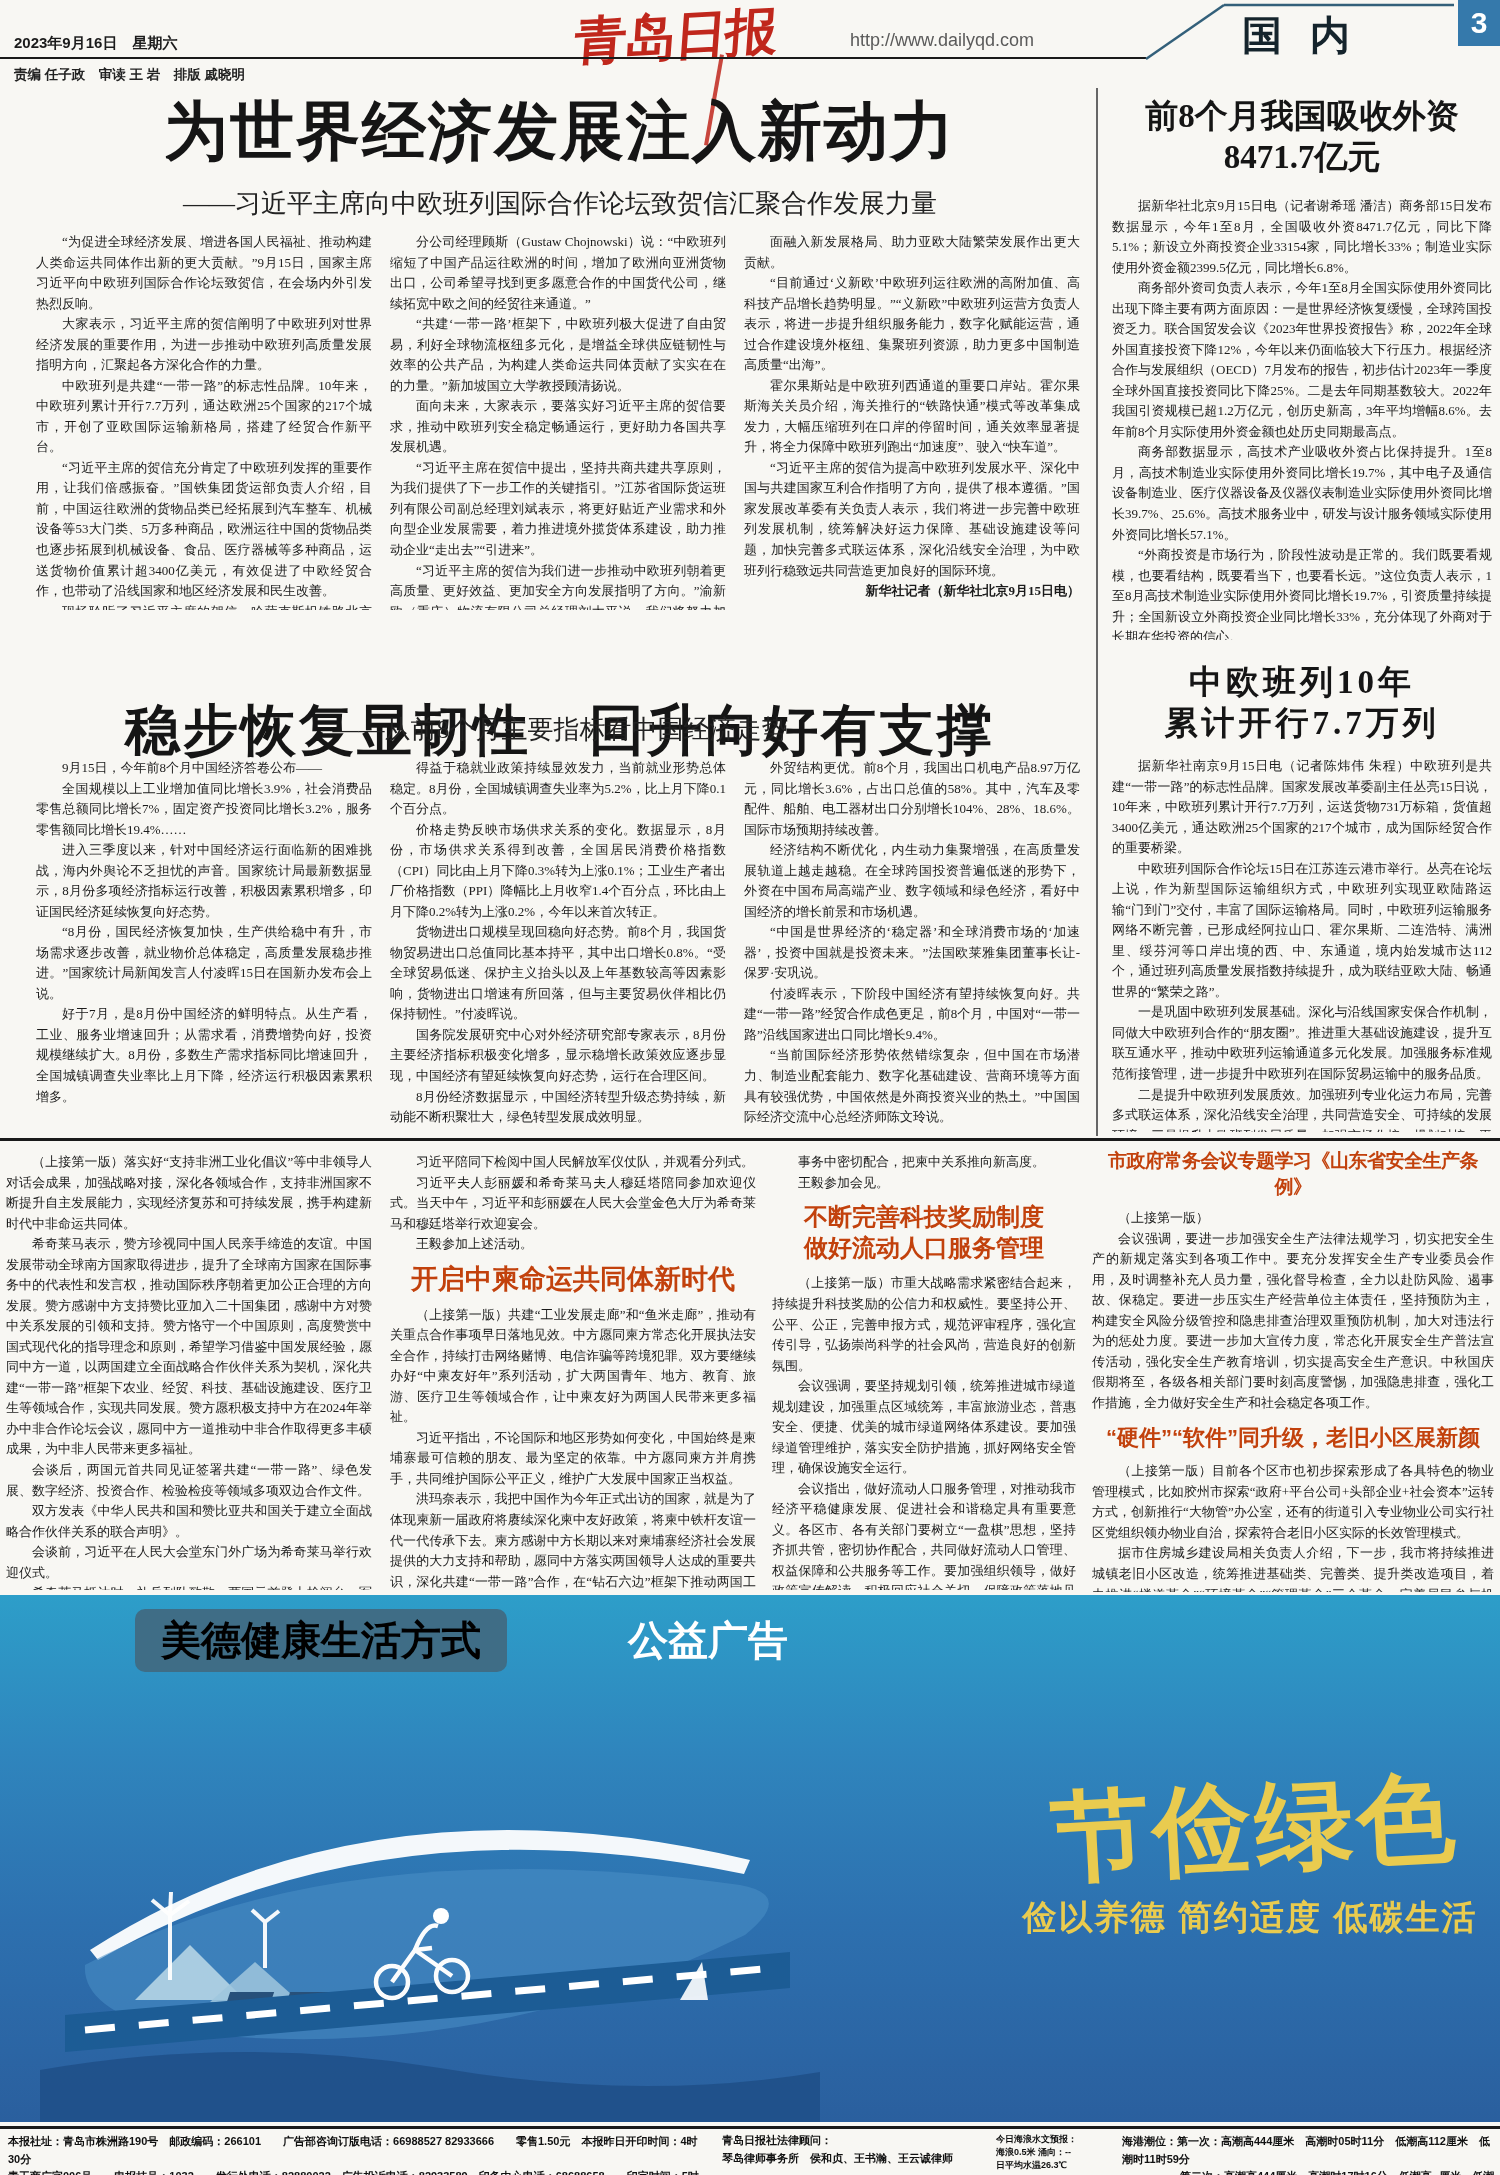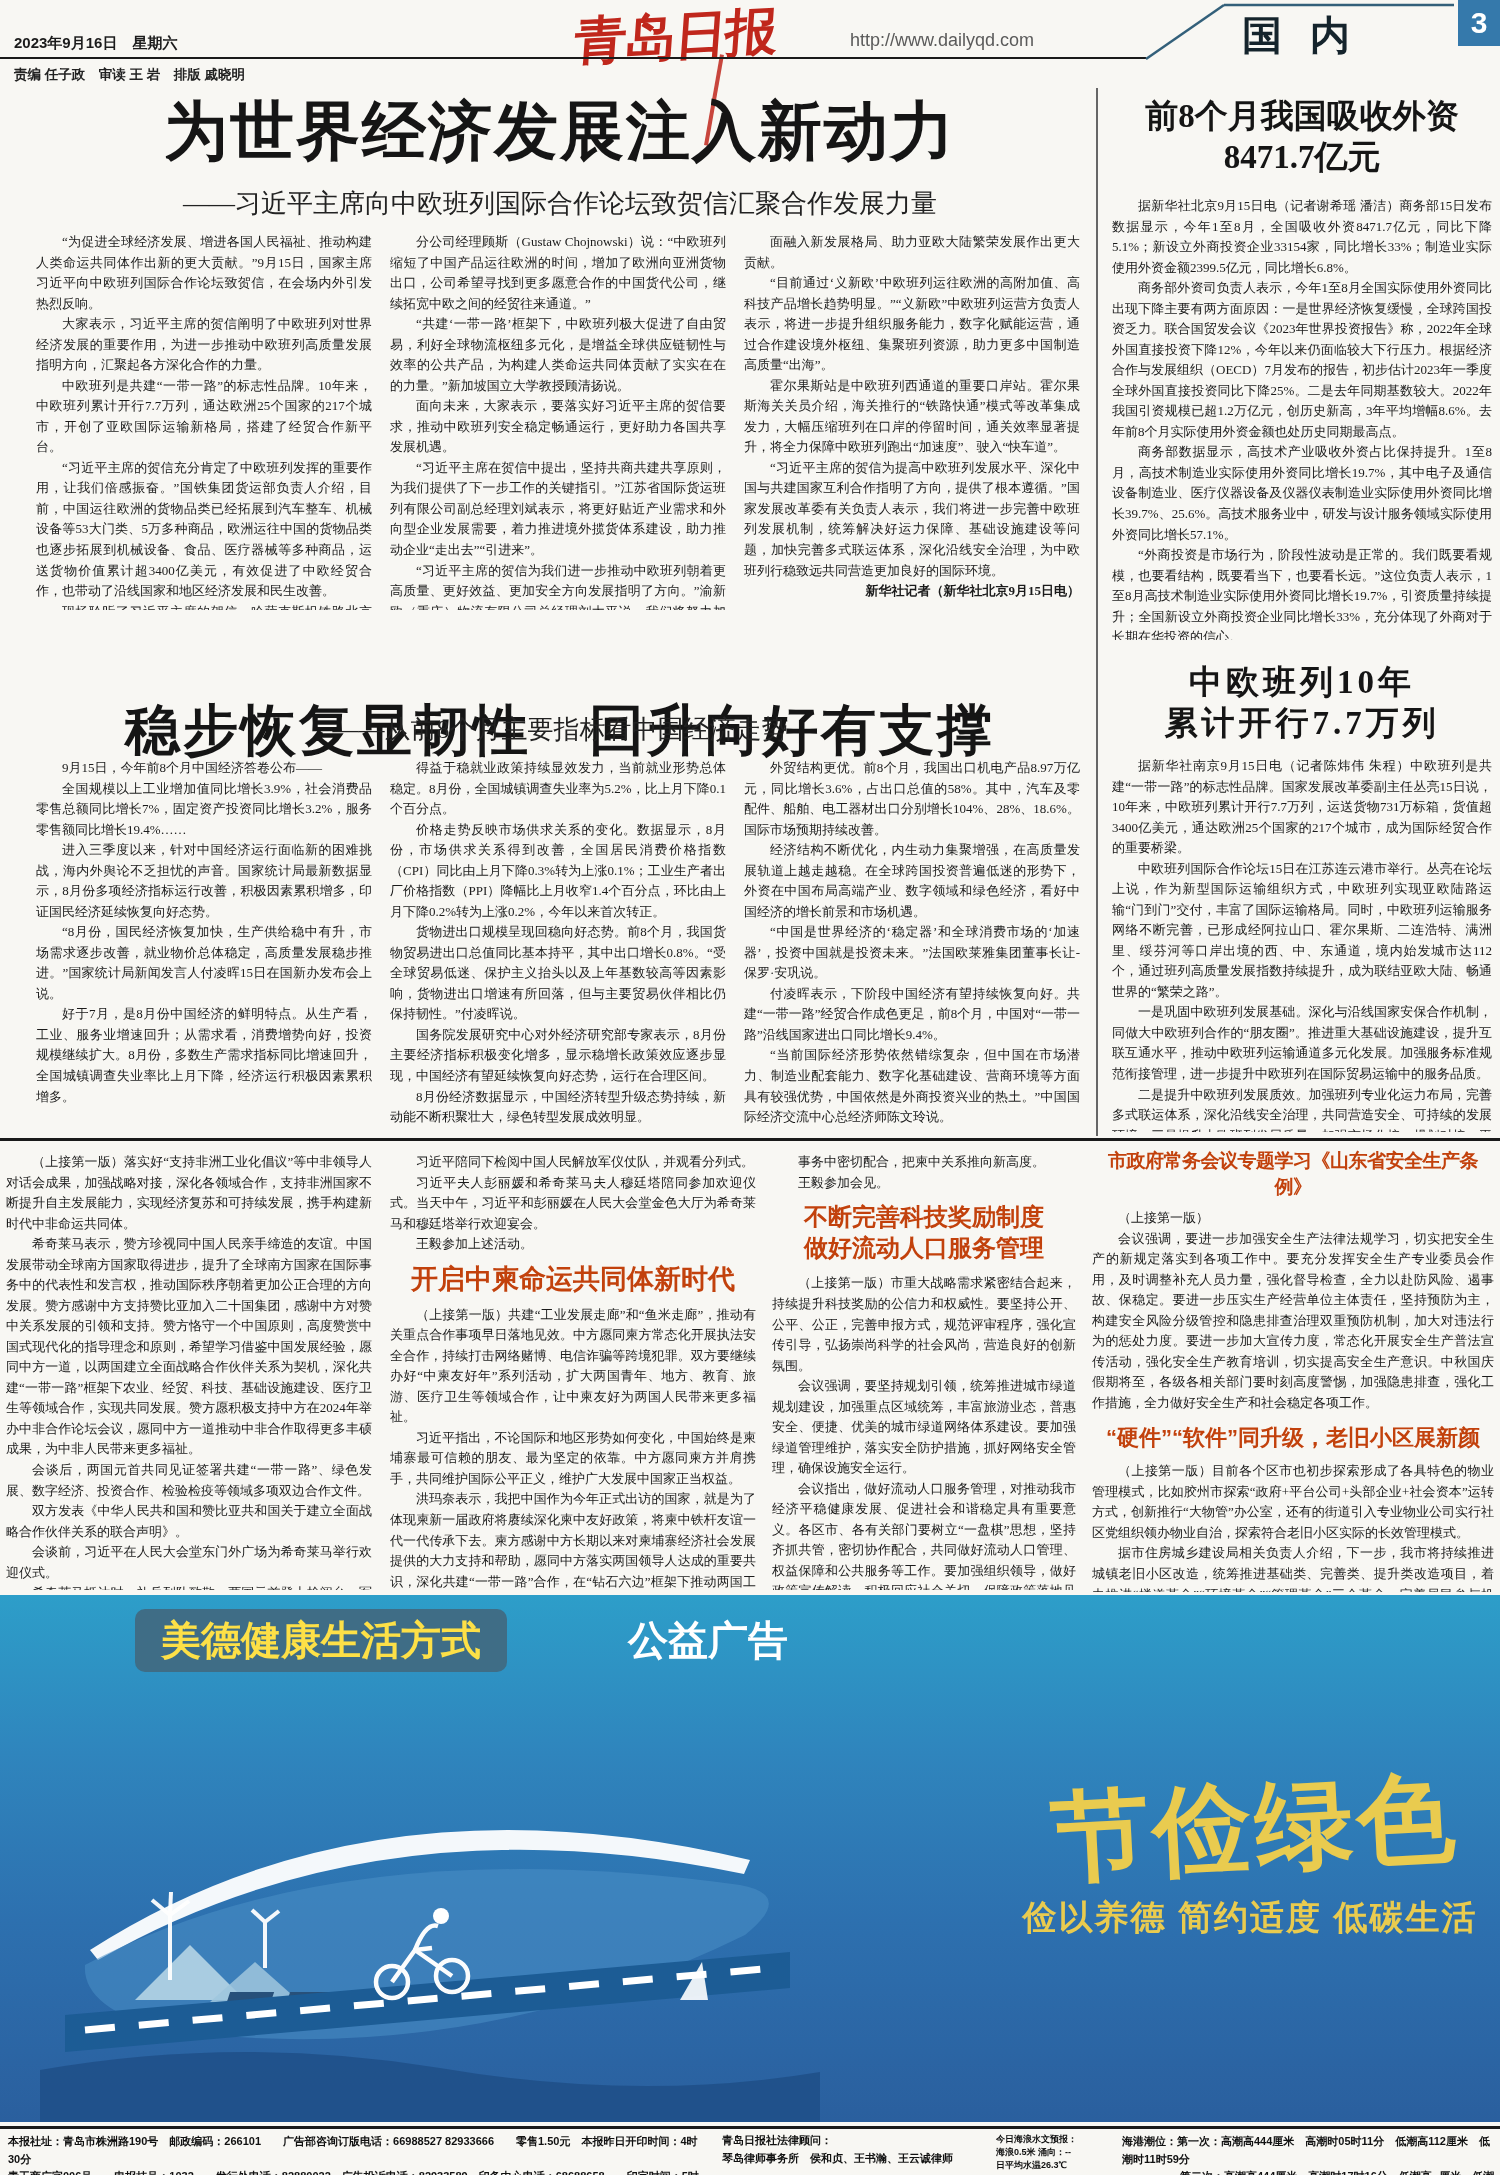--- a/index.html
+++ b/index.html
@@ -23,21 +23,21 @@
            display:flex;align-items:center;justify-content:center;}
   .editors{font-size:13.5px;font-weight:bold;color:#222;}
   
   .a1-title{font-size:64px;font-weight:bold;text-align:center;letter-spacing:2px;color:#151515;white-space:nowrap;}
   .a1-sub{font-size:26px;text-align:center;color:#222;white-space:nowrap;}
   .a2-title{font-size:55px;font-weight:bold;text-align:center;letter-spacing:3px;color:#151515;white-space:nowrap;}
   .sb-title{font-size:33px;font-weight:bold;text-align:center;line-height:1.25;color:#151515;}
   .bot-h{font-weight:bold;text-align:center;font-family:"Liberation Sans",sans-serif;color:#c2410c;}
   
   .ad{background:linear-gradient(180deg,#2d9ec9 0%,#2f85bd 30%,#2d70af 62%,#2a5f9e 100%);}
-  .ad-badge{background:#3f6d86;color:#fde047;border-radius:10px;font-weight:bold;font-size:40px;
+  .ad-badge{background:#3f6d86;color:#000000;border-radius:10px;font-weight:bold;font-size:40px;
             padding:4px 26px;display:inline-block;}
   .ad-label{color:#fff;font-weight:bold;font-size:40px;}
   .ad-title{font-weight:bold;font-size:98px;letter-spacing:4px;transform:rotate(-3deg);white-space:nowrap;}
   .ad-sub{font-weight:bold;font-size:34px;letter-spacing:2px;white-space:nowrap;}
   
   .foot{font-size:11px;font-weight:bold;line-height:1.6;color:#111;}
   .foot-sm{font-size:9px;font-weight:bold;line-height:1.45;color:#111;}
 </style>
 </head>
 <body>

